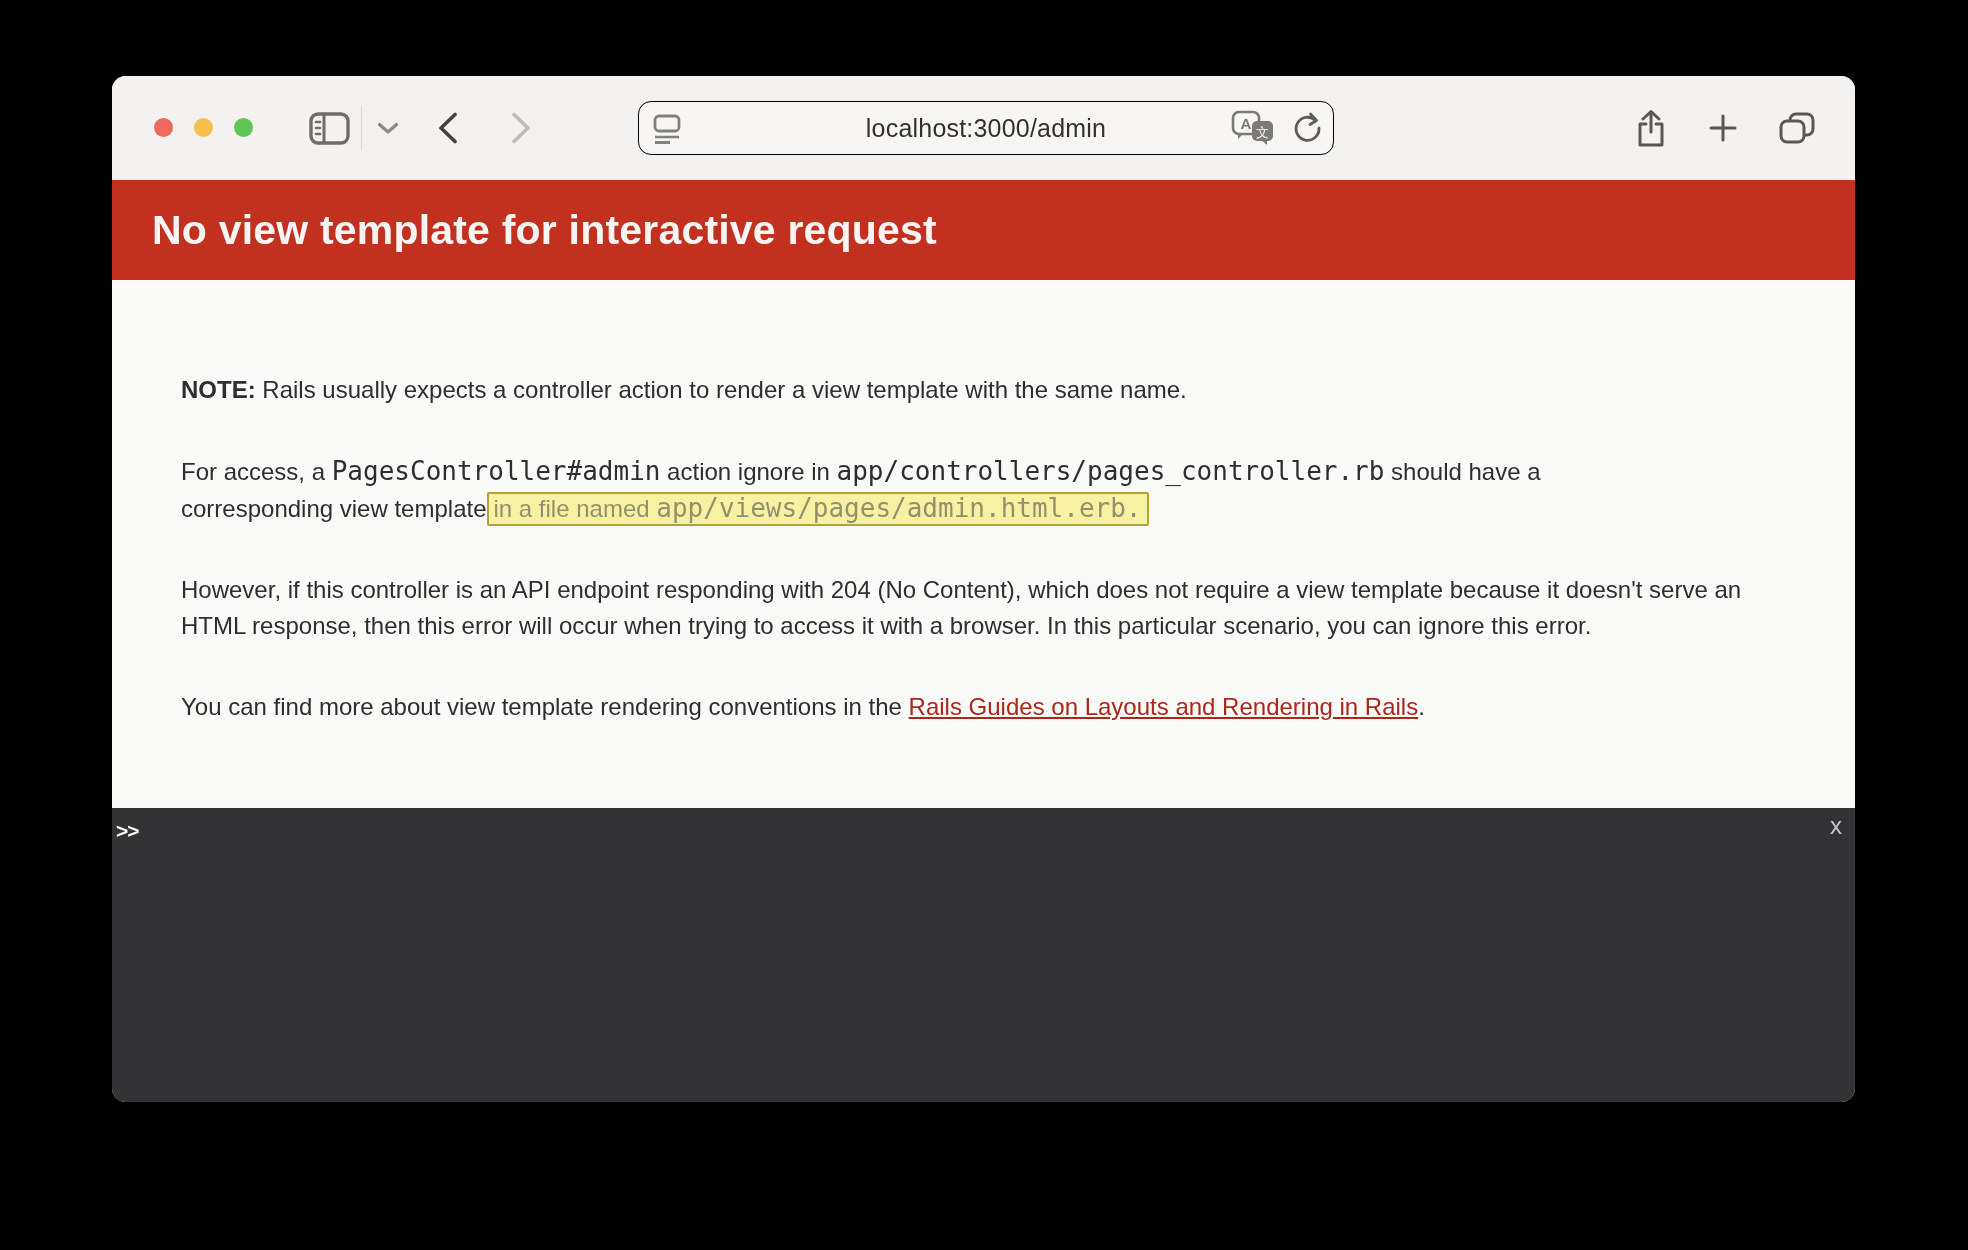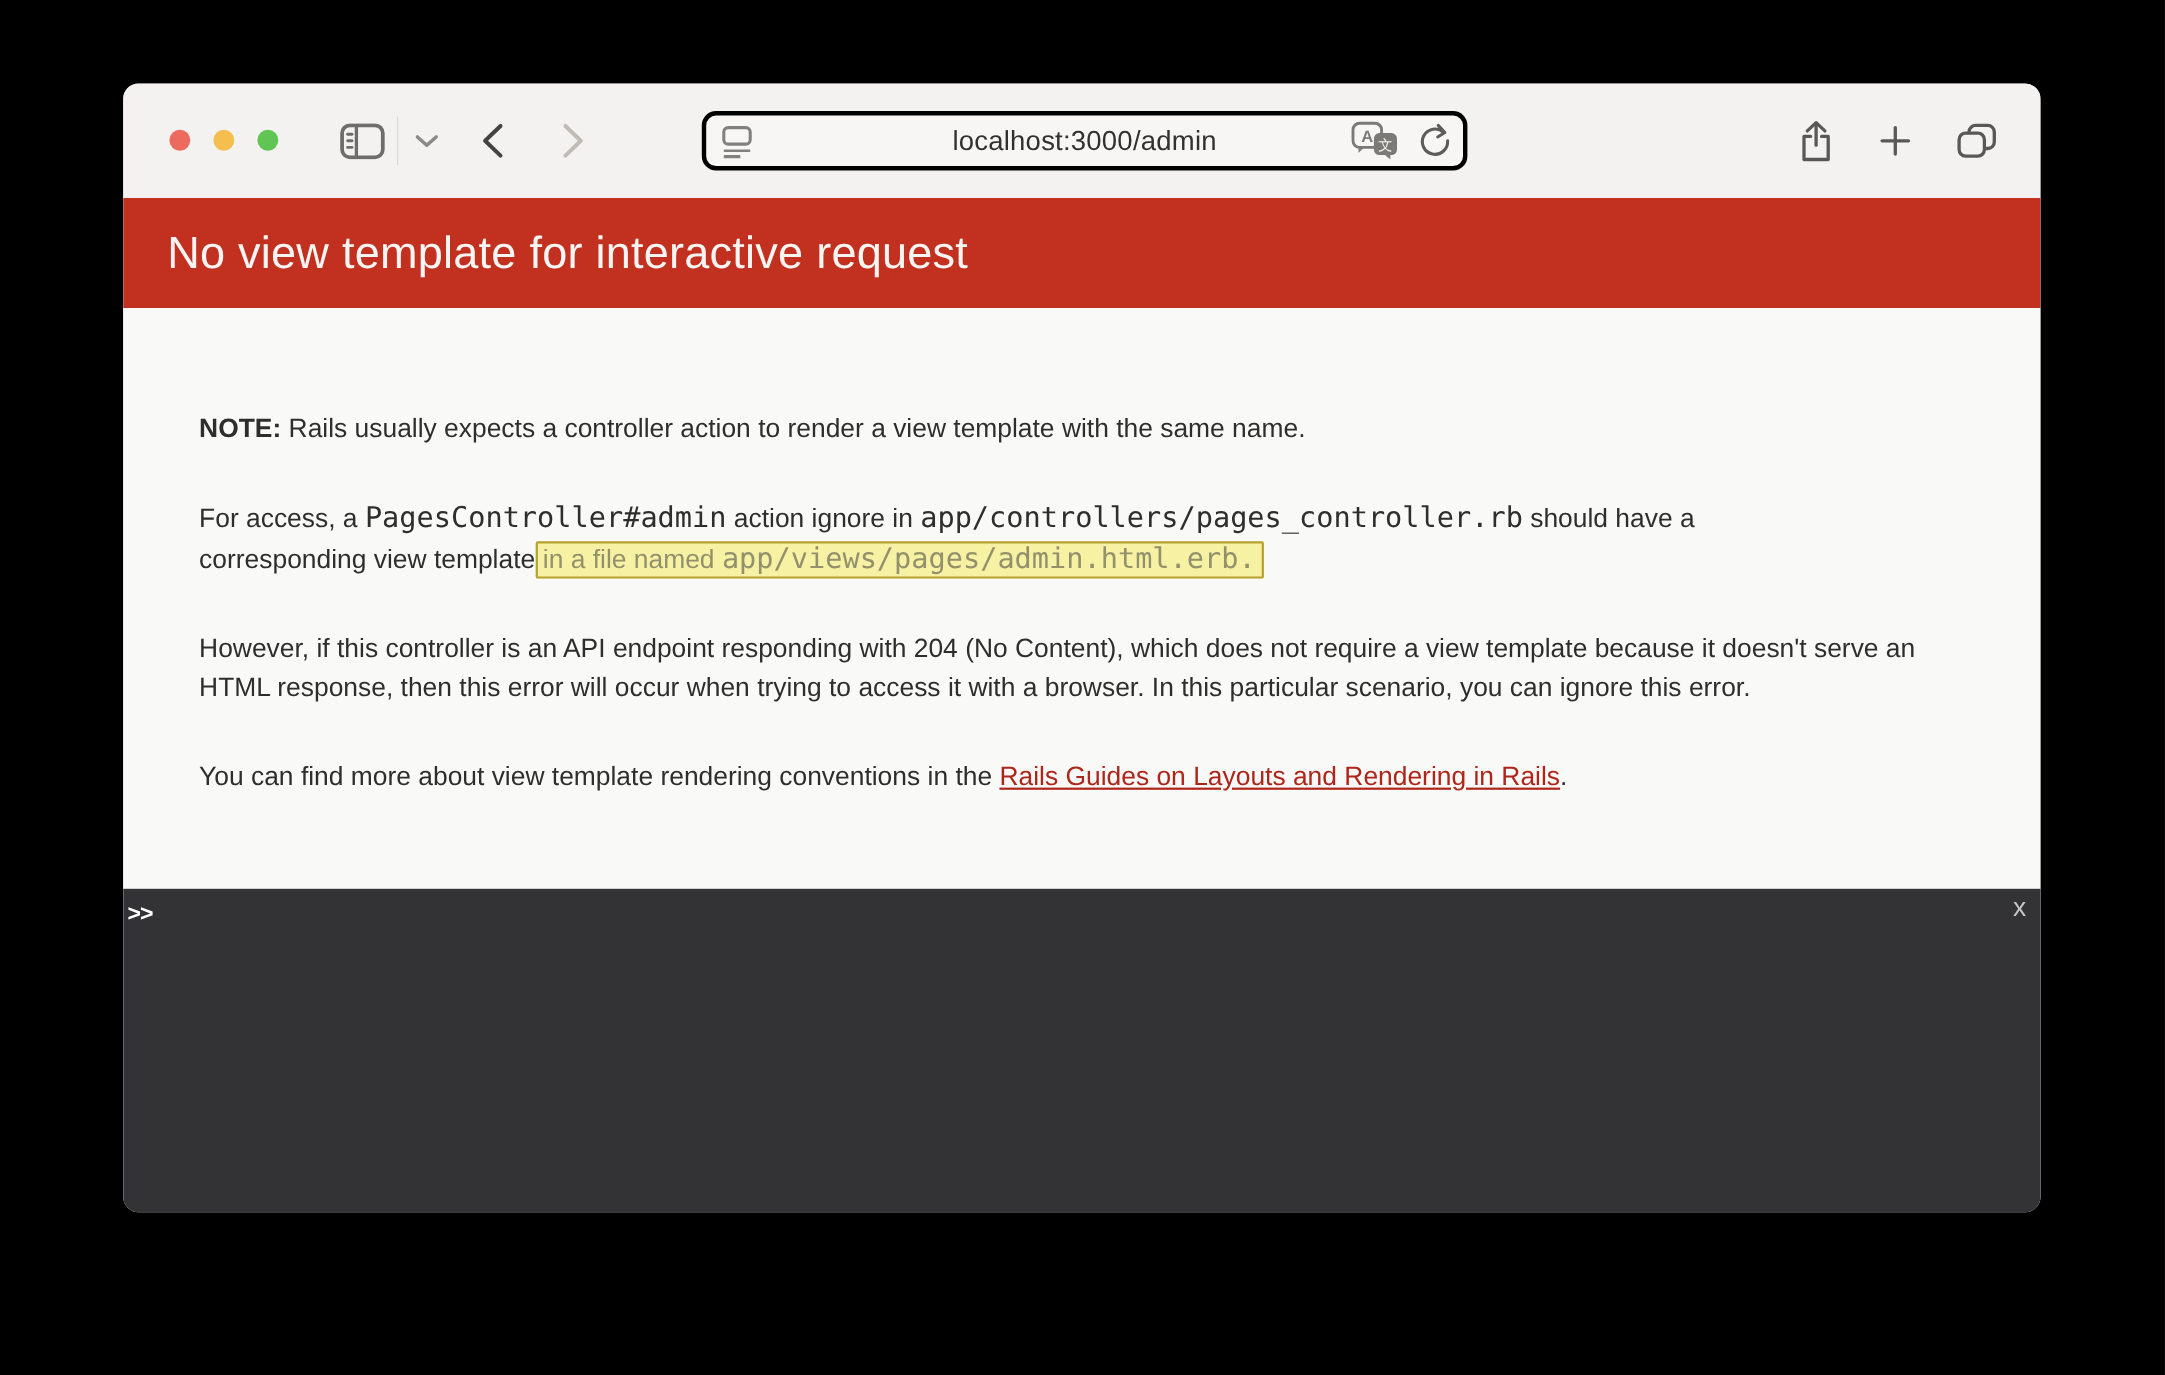--- a/index.html
+++ b/index.html
@@ -21,36 +21,36 @@
   .light { width:19px; height:19px; border-radius:50%; display:inline-block; }
   .light.red    { background:var(--traffic-red,#EC6A5E); }
   .light.yellow { background:var(--traffic-yellow,#F5BF4F); }
   .light.green  { background:var(--traffic-green,#61C554); }
 
   .tb-icon { position:absolute; top:0; height:104px; display:flex; align-items:center; justify-content:center; }
   .sep { position:absolute; left:249px; top:30px; width:1px; height:44px; background:#D8D6D3; }
 
   .urlfield {
     position:absolute; left:526px; top:25px; width:696px; height:54px;
-    background:#F7F6F4; border:4px solid #000000; border-radius:13px;
+    background:#F7F6F4; border:1px solid #000000; border-radius:13px;
     display:flex; align-items:center;
   }
   .urlfield .reader { margin-left:12px; }
   .url-text {
     position:absolute; left:0; right:0; text-align:center;
     font-size:25px; color:var(--url-text,#333130); letter-spacing:.2px;
   }
   .field-actions { position:absolute; right:10px; display:flex; align-items:center; gap:14px; }
 
   
   .banner {
     height:100px; flex:0 0 100px; background:var(--banner-red,#C2301F);
     display:flex; align-items:center; padding-left:40px;
   }
-  .banner h1 { color:#F7F5F3; font-size:41px; font-weight:normal; letter-spacing:.2px; }
+  .banner h1 { color:#F7F5F3; font-size:41px; font-weight:bold; letter-spacing:.2px; }
 
   
   .content { height:528px; flex:0 0 528px; background:var(--page-bg,#F9F9F8); padding:38px 44px 0 39px; overflow:hidden; }
   .content h2 { color:var(--banner-red,#C2301F); font-size:34px; font-weight:bold; letter-spacing:.1px; }
   .copy { margin:54px 0 0 30px; color:var(--body-text,#2E2E2E); font-size:24px; line-height:36px; max-width:1610px; }
   .copy p { margin-bottom:26px;margin-top:45px; }
   .copy p.example { max-width:1440px; }
   .code { font-family:"DejaVu Sans Mono","Liberation Mono",monospace; font-size:26px; }
   .hl {
     background:var(--highlight-bg,#F7F1A3);

